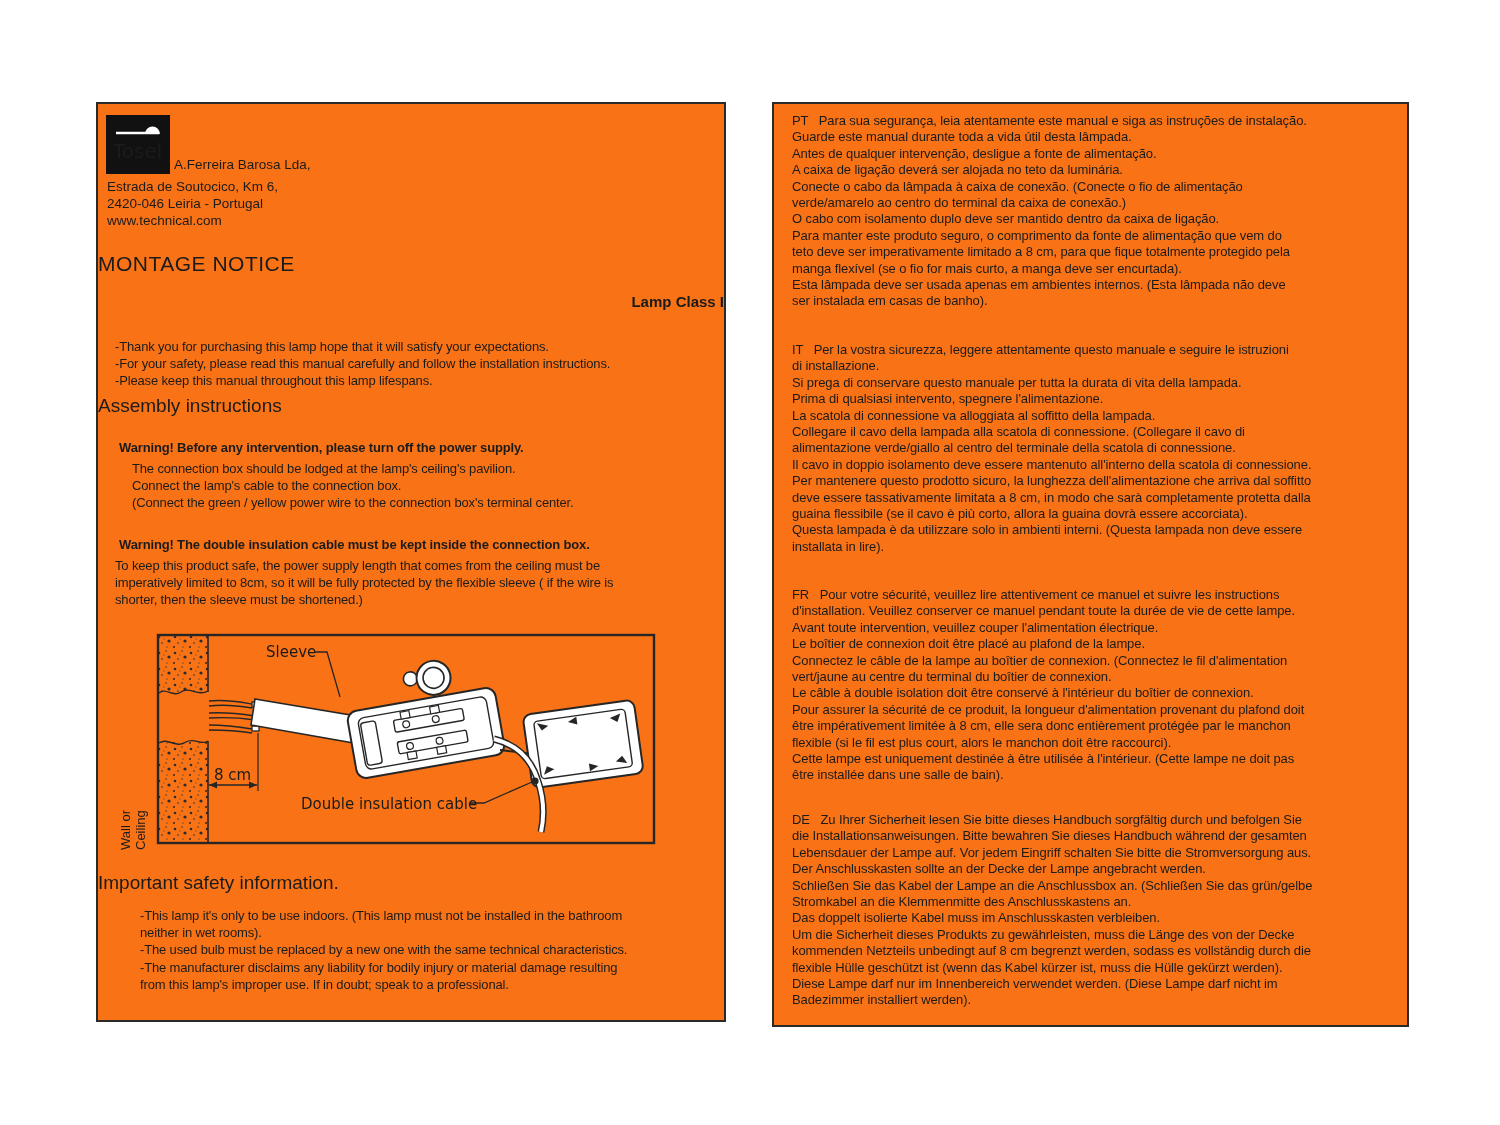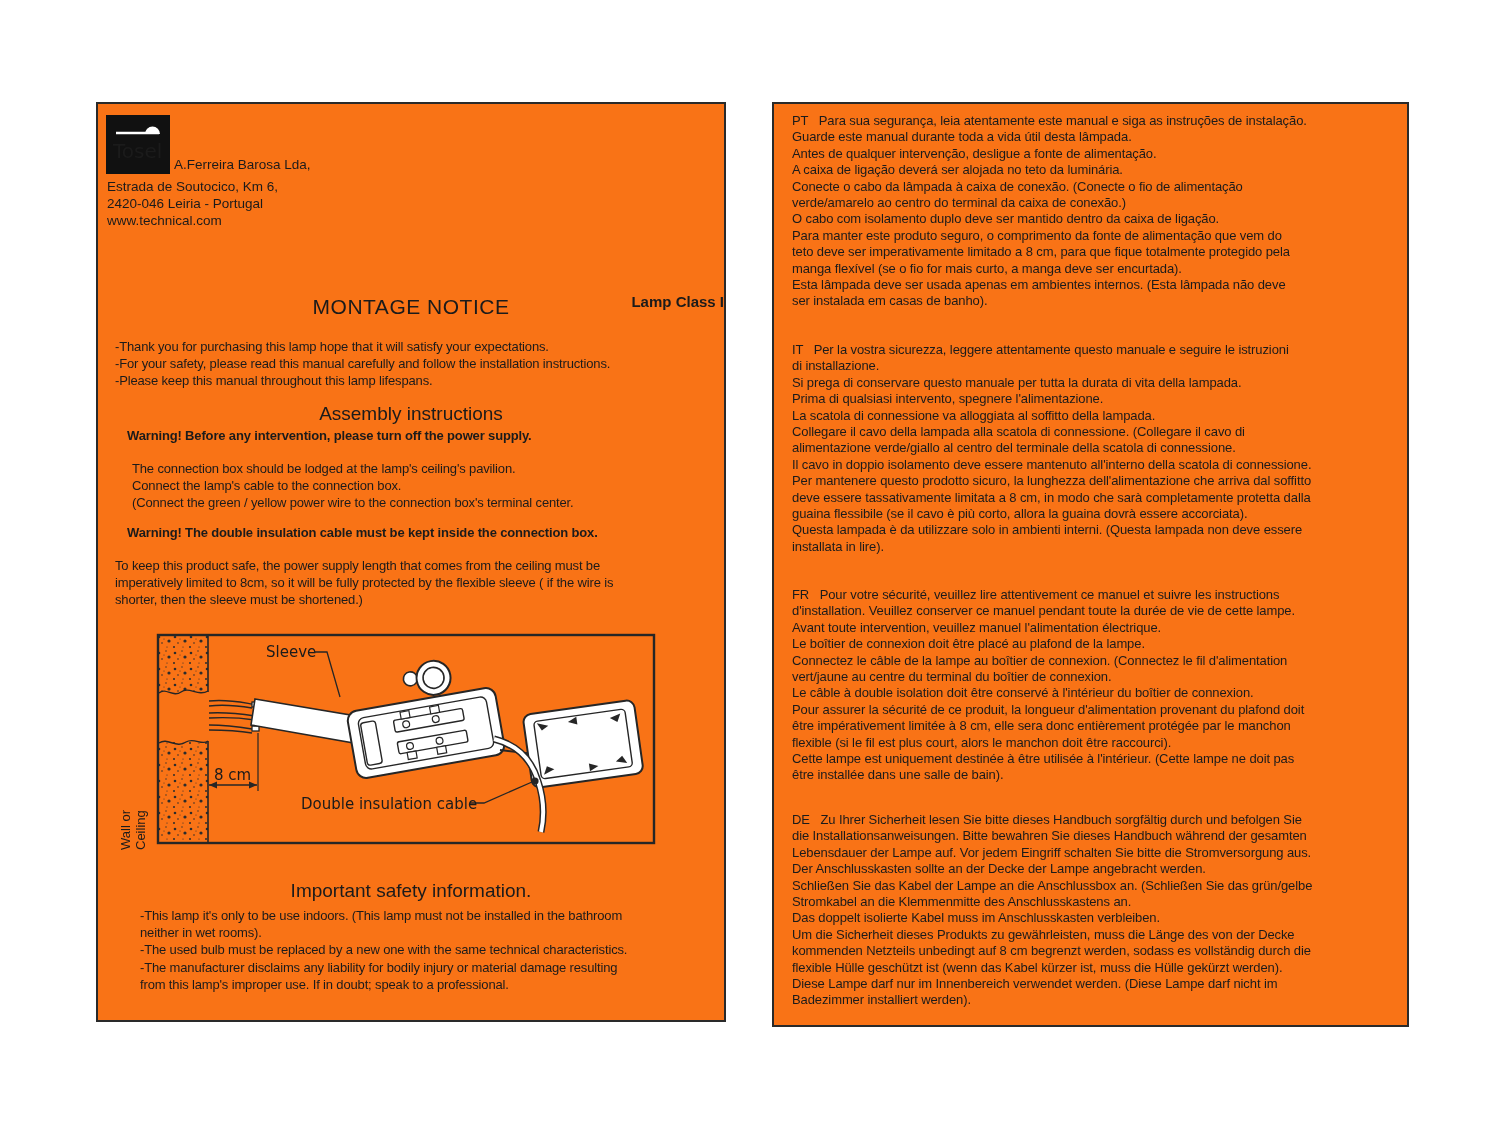--- a/index.html
+++ b/index.html
@@ -6,27 +6,27 @@
   body{width:1500px;height:1125px;position:relative;font-family:"Liberation Sans",sans-serif;color:#1b1b1b;}
   .page{position:absolute;background:#f97316;border:2px solid #2a2a2a;box-sizing:border-box;}
   #left-page{left:96px;top:102px;width:630px;height:920px;}
   #right-page{left:772px;top:102px;width:637px;height:925px;}
   .abs{position:absolute;}
   .tline{white-space:pre;}
   
   .logo-box{left:8px;top:11px;width:64px;height:59px;background:#111;}
   .company{left:76px;top:53px;font-size:13.5px;}
   .addr{left:9px;top:74px;font-size:13.5px;line-height:17px;}
-  .doc-title{left:0;top:148px;width:100%;text-align:center;font-size:21px;letter-spacing:0.5px;margin-top:43px;}
+  .doc-title{left:0;top:148px;width:100%;font-size:21px;letter-spacing:0.5px;}
   .doc-subtitle{left:0;top:189px;width:100%;text-align:right;font-size:15px;font-weight:bold;}
   .body-text{font-size:13px;line-height:17.2px;letter-spacing:-0.15px;}
   .intro{left:17px;top:234px;}
-  .h2{left:0;width:100%;text-align:center;font-size:19px;margin-top:8px;}
+  .h2{left:0;width:100%;text-align:left;font-size:19px;}
   .assembly{top:291px;}
-  .warn{left:29px;font-size:13px;font-weight:bold;letter-spacing:-0.15px;}
+  .warn{left:21px;font-size:13px;font-weight:bold;letter-spacing:-0.15px;margin-top:12px;}
   .warning1{top:324px;}
   .para1{left:34px;top:356px;}
   .warning2{top:421px;}
   .para2{left:17px;top:453px;}
   .diagram{left:58px;top:529px;width:500px;height:212px;}
   .wall-label{left:1px;top:695px;width:70px;height:32px;font-size:13px;line-height:15px;transform:rotate(-90deg);}
   .safety-h{top:768px;}
   .safety{left:17px;top:803px;margin-left:25px;}
   
   .lang{left:18px;font-size:13px;line-height:16.4px;letter-spacing:-0.1px;}
@@ -208,21 +208,21 @@
       <div class="tline">Il cavo in doppio isolamento deve essere mantenuto all'interno della scatola di connessione.</div>
       <div class="tline">Per mantenere questo prodotto sicuro, la lunghezza dell'alimentazione che arriva dal soffitto</div>
       <div class="tline">deve essere tassativamente limitata a 8 cm, in modo che sarà completamente protetta dalla</div>
       <div class="tline">guaina flessibile (se il cavo è più corto, allora la guaina dovrà essere accorciata).</div>
       <div class="tline">Questa lampada è da utilizzare solo in ambienti interni. (Questa lampada non deve essere</div>
       <div class="tline">installata in lire).</div>
     </div>
   <div class="abs lang sec-fr">
       <div class="tline">FR   Pour votre sécurité, veuillez lire attentivement ce manuel et suivre les instructions</div>
       <div class="tline">d'installation. Veuillez conserver ce manuel pendant toute la durée de vie de cette lampe.</div>
-      <div class="tline">Avant toute intervention, veuillez manuel l'alimentation électrique.</div>
+      <div class="tline">Avant toute intervention, veuillez couper l'alimentation électrique.</div>
       <div class="tline">Le boîtier de connexion doit être placé au plafond de la lampe.</div>
       <div class="tline">Connectez le câble de la lampe au boîtier de connexion. (Connectez le fil d'alimentation</div>
       <div class="tline">vert/jaune au centre du terminal du boîtier de connexion.</div>
       <div class="tline">Le câble à double isolation doit être conservé à l'intérieur du boîtier de connexion.</div>
       <div class="tline">Pour assurer la sécurité de ce produit, la longueur d'alimentation provenant du plafond doit</div>
       <div class="tline">être impérativement limitée à 8 cm, elle sera donc entièrement protégée par le manchon</div>
       <div class="tline">flexible (si le fil est plus court, alors le manchon doit être raccourci).</div>
       <div class="tline">Cette lampe est uniquement destinée à être utilisée à l'intérieur. (Cette lampe ne doit pas</div>
       <div class="tline">être installée dans une salle de bain).</div>
     </div>

